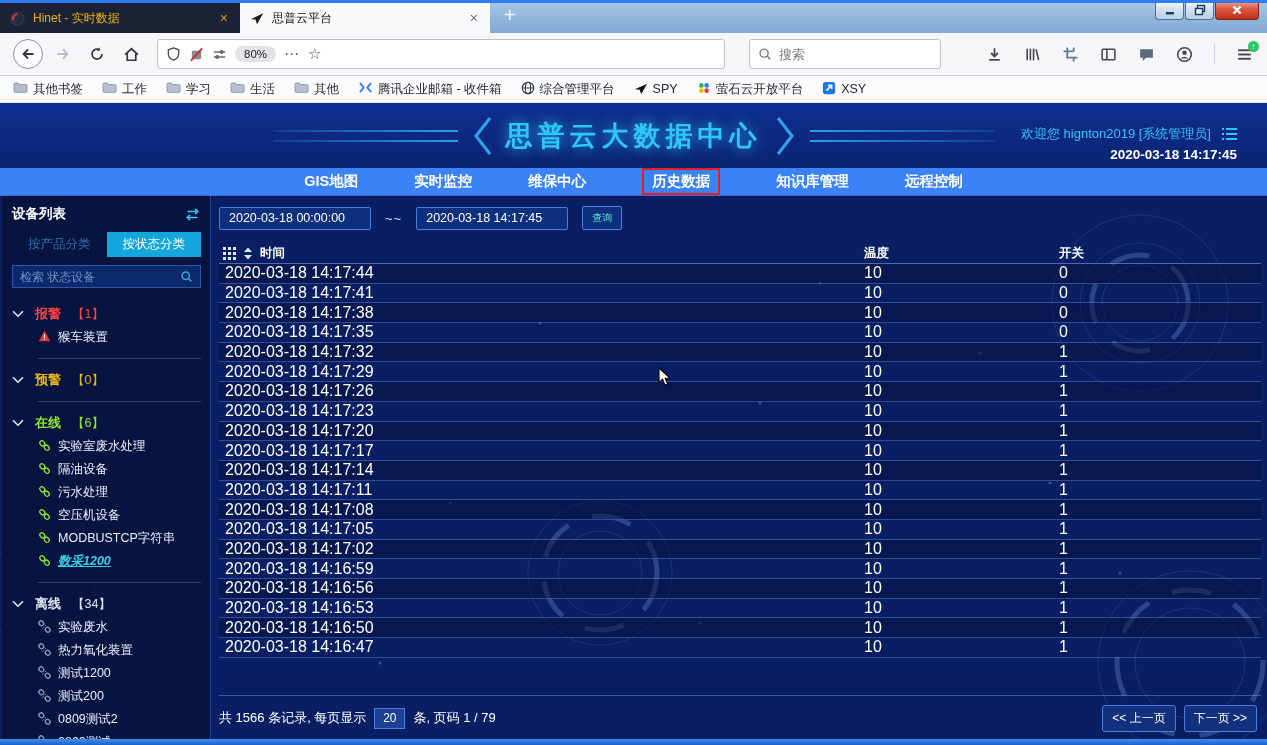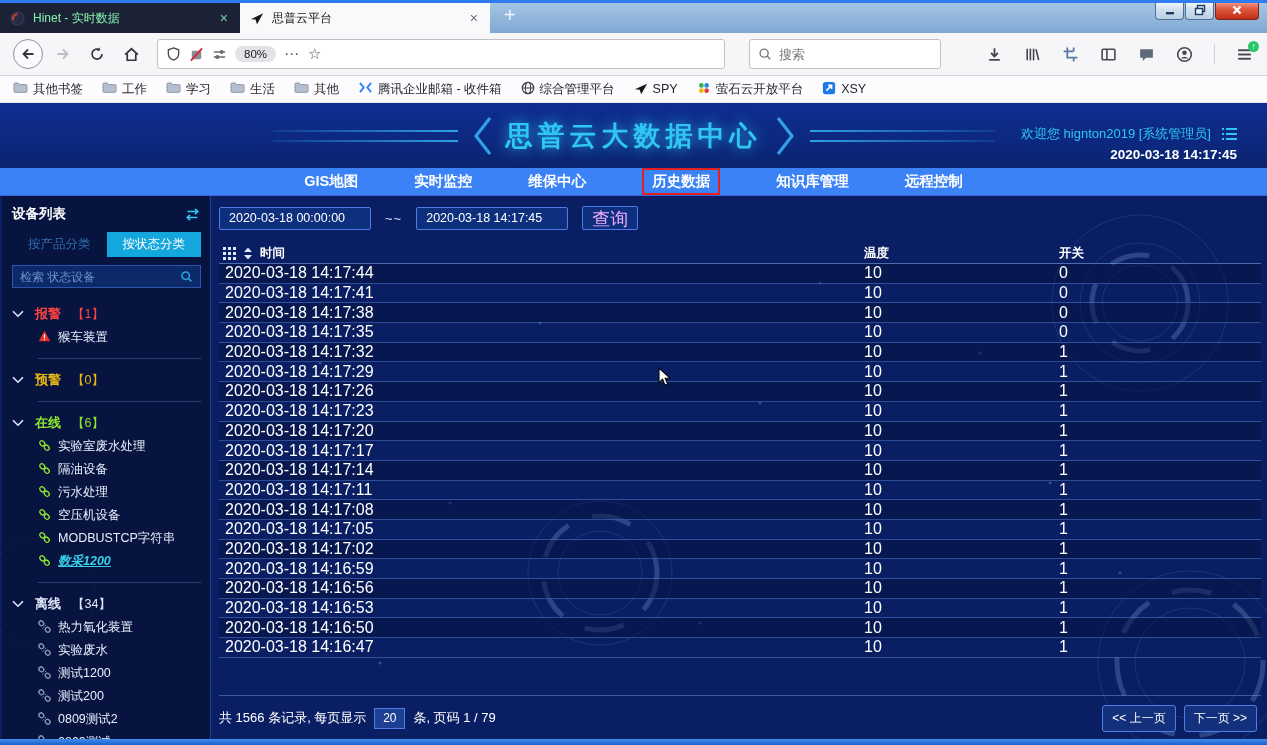--- a/index.html
+++ b/index.html
@@ -6,21 +6,21 @@
   html,body { width:1267px; height:745px; overflow:hidden; background:#05102e;
     font-family:"Liberation Sans","DejaVu Sans",sans-serif; }
   .window { position:relative; width:1267px; height:745px; background:#0a1f63; }
 
   
   .top-accent { position:absolute; top:0; left:0; right:0; height:3px; background:#2e7cf0; z-index:6; }
   .tabstrip { position:absolute; top:0; left:0; width:100%; height:33px;
     background:linear-gradient(180deg,#a9c8e6,#7fa8d2); z-index:5; }
   .tab { position:absolute; top:3px; height:30px; display:flex; align-items:center; gap:8px;
     padding:0 10px; font-size:12px; cursor:default; }
-  .tab-hinet { left:0; width:240px; background:#1b2236; color:#86efac; }
+  .tab-hinet { left:0; width:240px; background:#1b2236; color:#eab308; }
   .tab-spy { left:240px; width:250px; background:#f8f9fa; color:#17171a; }
   .tab-title { flex:1; white-space:nowrap; overflow:hidden; }
   .tab-close { font-size:14px; opacity:.85; padding:0 2px; }
   .newtab-btn { position:absolute; left:504px; top:4px; font-size:20px; color:#eef6ff; }
   .win-controls { position:absolute; right:8px; top:0; display:flex; z-index:7; }
   .wc { width:29px; height:20px; border:1px solid #4e6f96; border-top:none;
     border-radius:0 0 4px 4px; display:flex; align-items:center; justify-content:center;
     background:linear-gradient(#fdfeff,#d4e2ef 45%,#b9d0e6); margin-left:1px; }
   .wc-close { width:44px; background:linear-gradient(#f6b3a5,#e05a41 45%,#c22f17); border-color:#7e2418; }
 
@@ -95,21 +95,21 @@
   .grp-name { font-weight:bold; font-size:13px; }
   .dev-item { display:flex; align-items:center; gap:7px; padding-left:26px; height:23px; cursor:pointer; }
   .dev-item .lbl.selected { color:#35d0e8; font-style:italic; text-decoration:underline; font-weight:bold; }
 
   .main { flex:1; position:relative; padding:0 6px 0 8px; display:flex; flex-direction:column; }
   .query { margin-top:10px; display:flex; align-items:center; gap:14px; }
   .dt-input { width:152px; height:23px; background:#0d2f7e; border:1px solid #4d7de2; border-radius:2px;
     color:#fff; font-size:12.5px; padding:0 9px; font-family:inherit; }
   .q-sep { color:#cfe0ff; font-size:13px; letter-spacing:1px; }
   .btn-query { height:24px; padding:0 9px; background:#0d2f7e; border:1px solid #4d7de2; border-radius:2px;
-    color:#f0abfc; font-size:18px; font-family:inherit; cursor:pointer; }
+    color:#5eead4; font-size:10px; font-family:inherit; cursor:pointer; }
   .thead { margin-top:13px; display:grid; grid-template-columns:1fr 195px 202px; height:21px;
     align-items:center; border-bottom:1px solid rgba(130,170,240,.55); color:#fff; font-weight:bold; font-size:12.5px; }
   .th-time { display:flex; align-items:center; gap:7px; padding-left:4px; }
   .trow { display:grid; grid-template-columns:1fr 195px 202px; height:19.7px; align-items:center;
     color:#fff; font-size:16px; border-bottom:1px solid rgba(86,128,214,.5); }
   .trow:nth-child(odd) { background:rgba(5,16,60,.45); }
   .trow .c-time { padding-left:6px; }
   .tfoot-line { margin-top:37px; border-top:1px solid rgba(110,150,230,.5); }
   .tfoot { display:flex; align-items:center; margin-top:9px; color:#fff; font-size:13px; }
   .psize { width:31px; height:21px; background:#1d4094; border:1px solid #4d7de2; color:#fff;
@@ -517,31 +517,31 @@
                 <span class="grp-count" style="color: rgb(223, 230, 245);">【34】</span>
               </div>
               <div class="dev-item">
                 <span><svg width="13" height="13" viewBox="0 0 16 16">
                     <g transform="rotate(45 8 8)" fill="none" stroke="#8d9ab8" stroke-width="1.7">
                       <rect x="-0.6" y="5.4" width="6.2" height="5.2" rx="2.6"></rect>
                       <rect x="10.4" y="5.4" width="6.2" height="5.2" rx="2.6"></rect>
                     </g>
                     <line x1="5.5" y1="10.5" x2="10.5" y2="5.5" stroke="#8d9ab8" stroke-width="1.2" stroke-dasharray="2 2"></line>
                   </svg></span>
-                <span class="lbl">热力氧化装置</span>
+                <span class="lbl">实验废水</span>
               </div>
               <div class="dev-item">
                 <span><svg width="13" height="13" viewBox="0 0 16 16">
                     <g transform="rotate(45 8 8)" fill="none" stroke="#8d9ab8" stroke-width="1.7">
                       <rect x="-0.6" y="5.4" width="6.2" height="5.2" rx="2.6"></rect>
                       <rect x="10.4" y="5.4" width="6.2" height="5.2" rx="2.6"></rect>
                     </g>
                     <line x1="5.5" y1="10.5" x2="10.5" y2="5.5" stroke="#8d9ab8" stroke-width="1.2" stroke-dasharray="2 2"></line>
                   </svg></span>
-                <span class="lbl">实验废水</span>
+                <span class="lbl">热力氧化装置</span>
               </div>
               <div class="dev-item">
                 <span><svg width="13" height="13" viewBox="0 0 16 16">
                     <g transform="rotate(45 8 8)" fill="none" stroke="#8d9ab8" stroke-width="1.7">
                       <rect x="-0.6" y="5.4" width="6.2" height="5.2" rx="2.6"></rect>
                       <rect x="10.4" y="5.4" width="6.2" height="5.2" rx="2.6"></rect>
                     </g>
                     <line x1="5.5" y1="10.5" x2="10.5" y2="5.5" stroke="#8d9ab8" stroke-width="1.2" stroke-dasharray="2 2"></line>
                   </svg></span>
                 <span class="lbl">测试1200</span>

